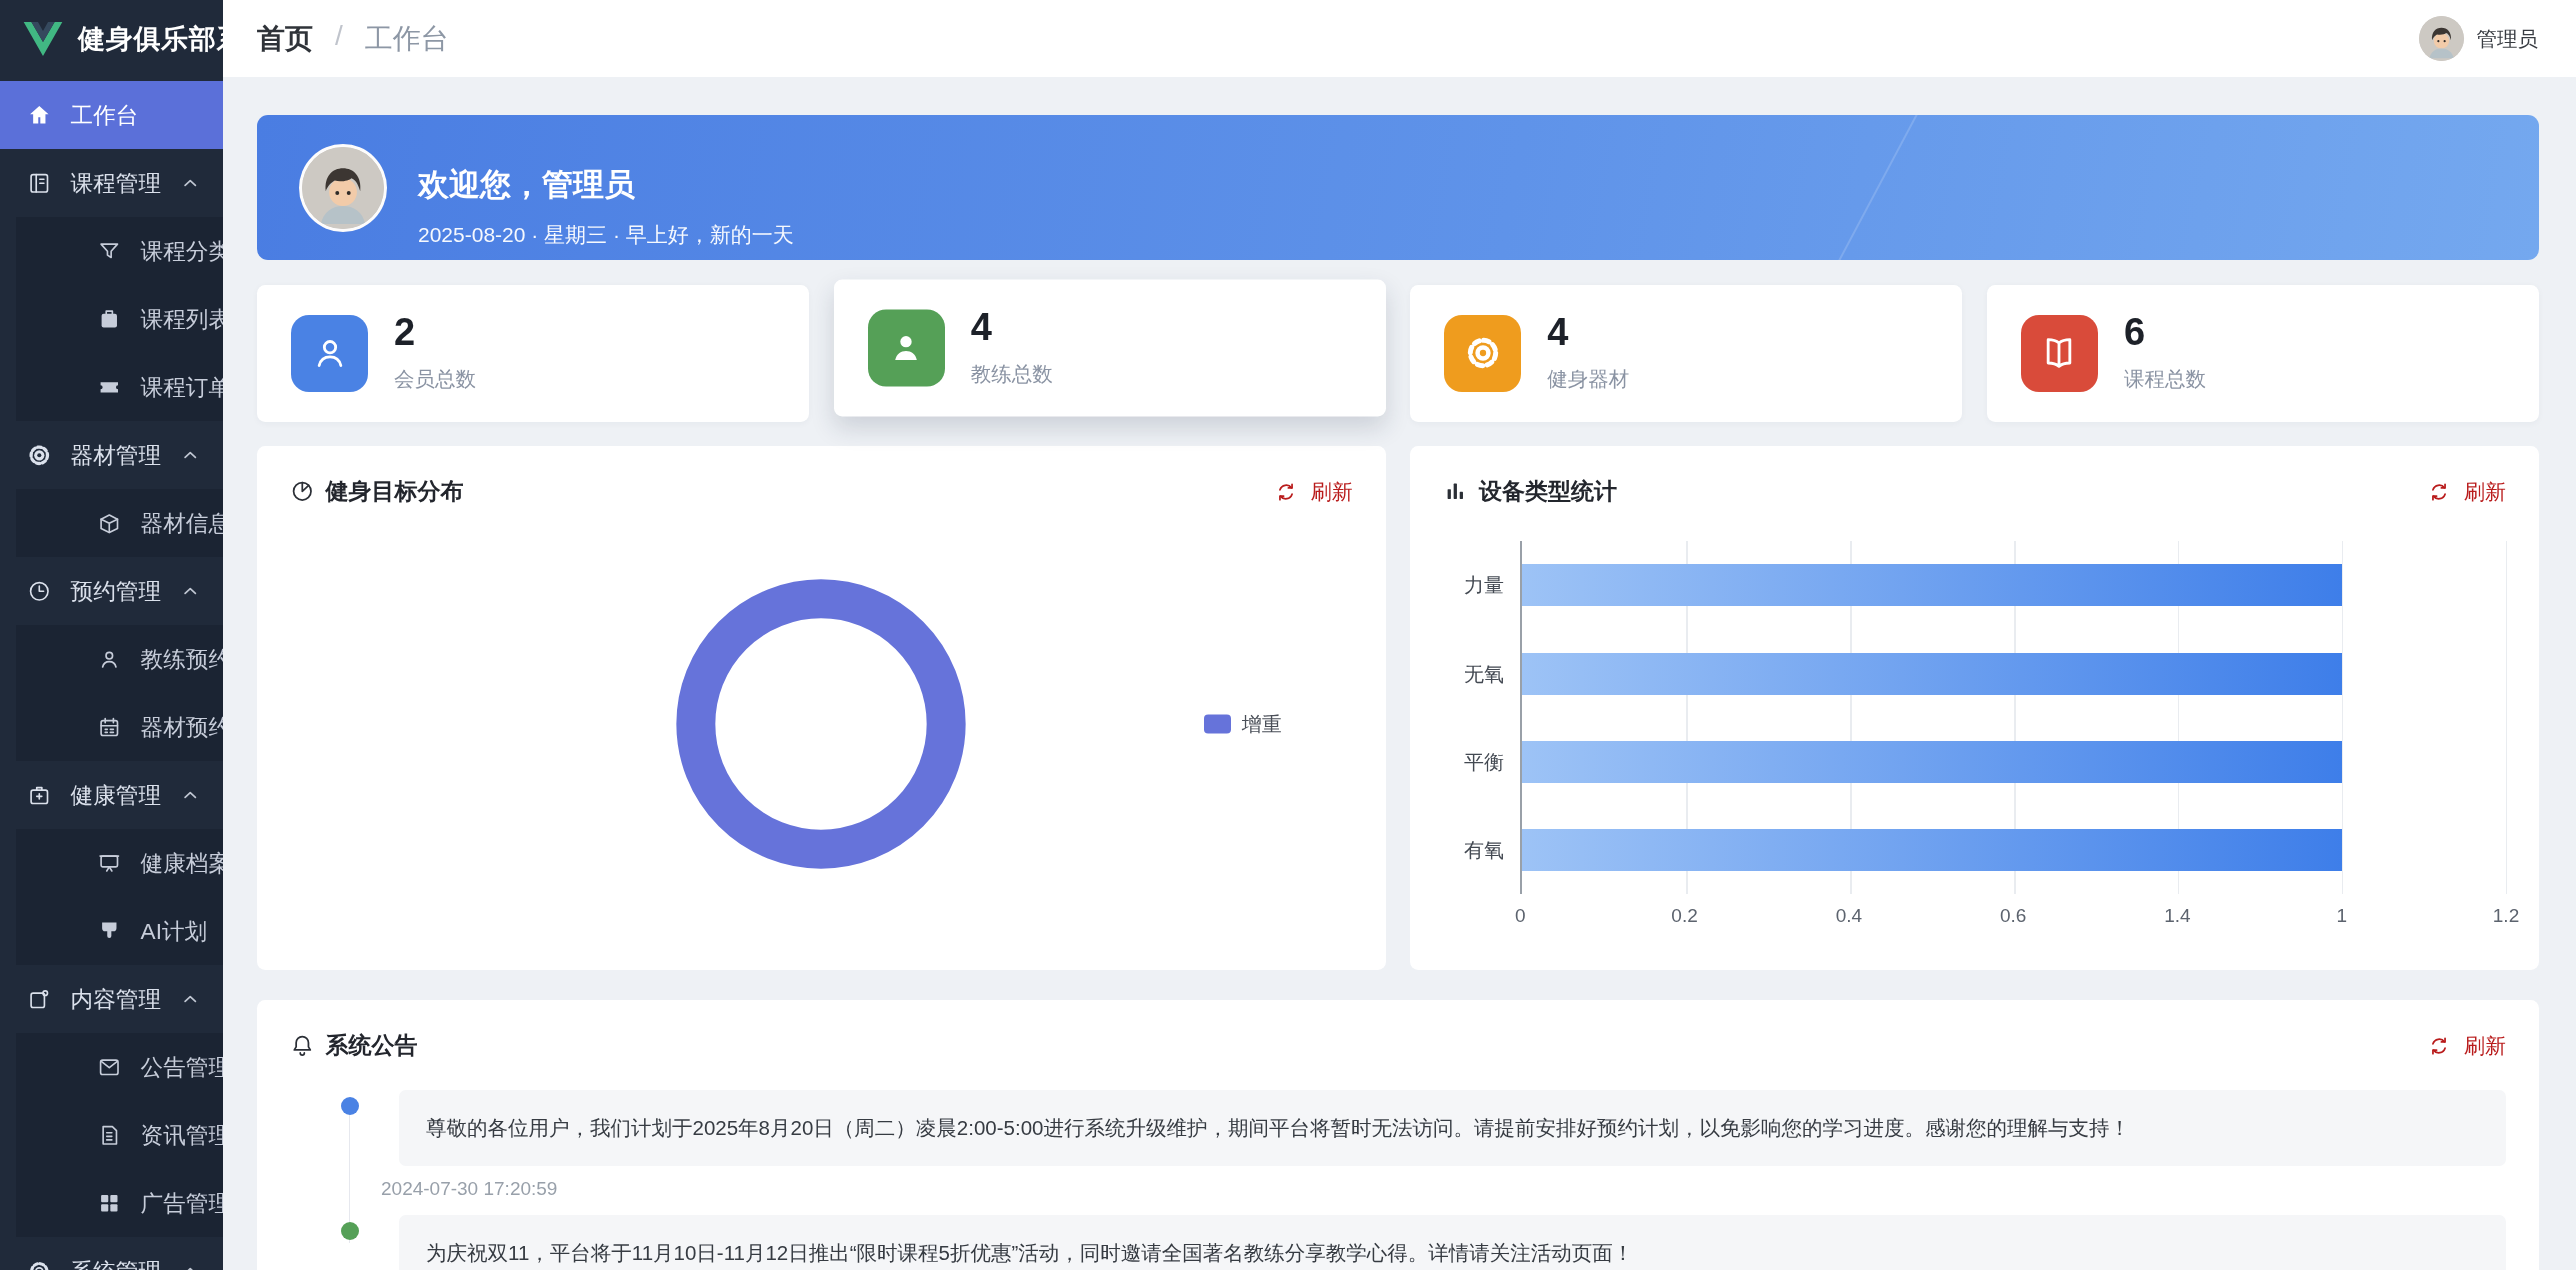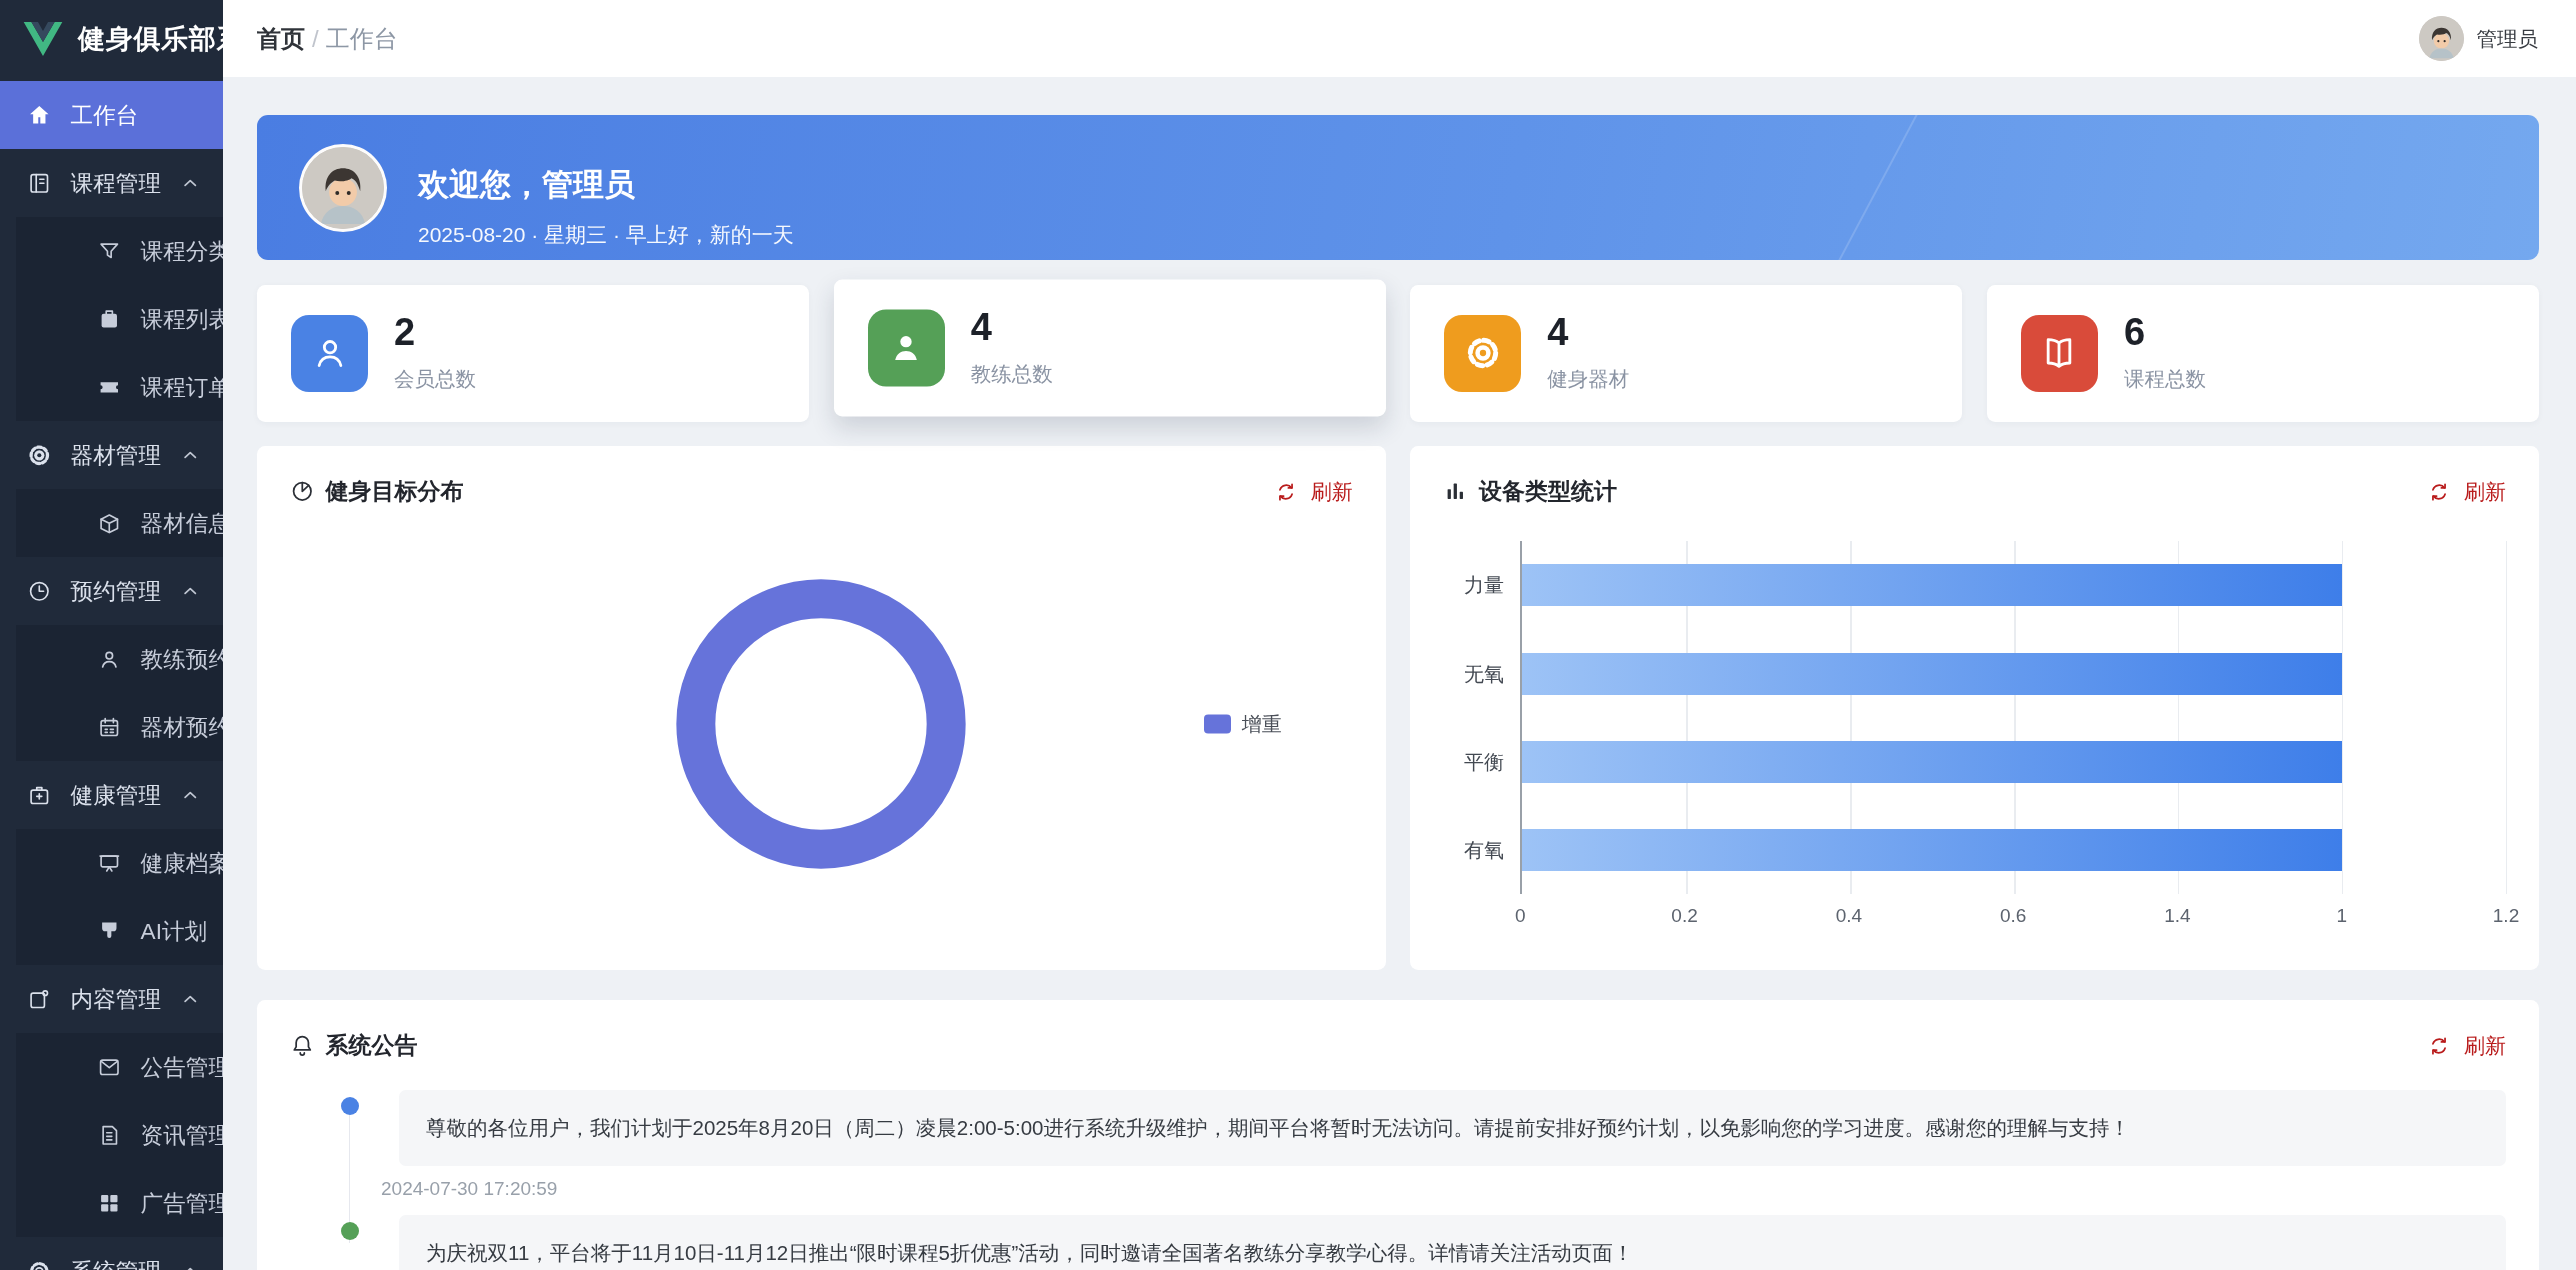--- a/index.html
+++ b/index.html
@@ -22,21 +22,21 @@
   .menu-item.active { background: #5b70d9; color: #ffffff; }
   .menu-group { color: #dbe1ec; }
   .menu-sub-item { padding-left: 81px; background: #1b2433; color: #c7cdda; margin-left: 16px; }
   .mi { display: inline-flex; }
   .mi svg { width: 24.6px; height: 24.6px; stroke: currentColor; fill: none; stroke-width: 1.6; stroke-linecap: round; stroke-linejoin: round; }
   .chev { margin-left: auto; opacity: .85; display: inline-flex; }
   .chev svg { width: 20.5px; height: 20.5px; stroke: currentColor; fill: none; stroke-width: 2; stroke-linecap: round; stroke-linejoin: round; }
   
   .main { flex: 1; display: flex; flex-direction: column; min-width: 0; }
   .topbar { height: 77px; background: #ffffff; display: flex; align-items: center; padding: 0 38px 0 34px; flex-shrink: 0; }
-  .breadcrumb { display: flex; align-items: center; gap: 7px; font-size: 24px; }
+  .breadcrumb { display: flex; gap: 22px; font-size: 28px; }
   .bc-home { color: #2f3339; font-weight: 600; }
   .bc-sep { color: #c0c4cc; }
   .bc-cur { color: #8d97a5; }
   .user { margin-left: auto; display: flex; align-items: center; gap: 12.3px; }
   .avatar { border-radius: 50%; overflow: hidden; display: inline-flex; background: #cdc9c3; }
   .avatar svg { display: block; width: 100%; height: 100%; }
   .avatar-sm { width: 45px; height: 45px; }
   .user-name { font-size: 20.5px; color: #383c42; }
   .content { flex: 1; padding: 38px 37px 0 34px; }
   

